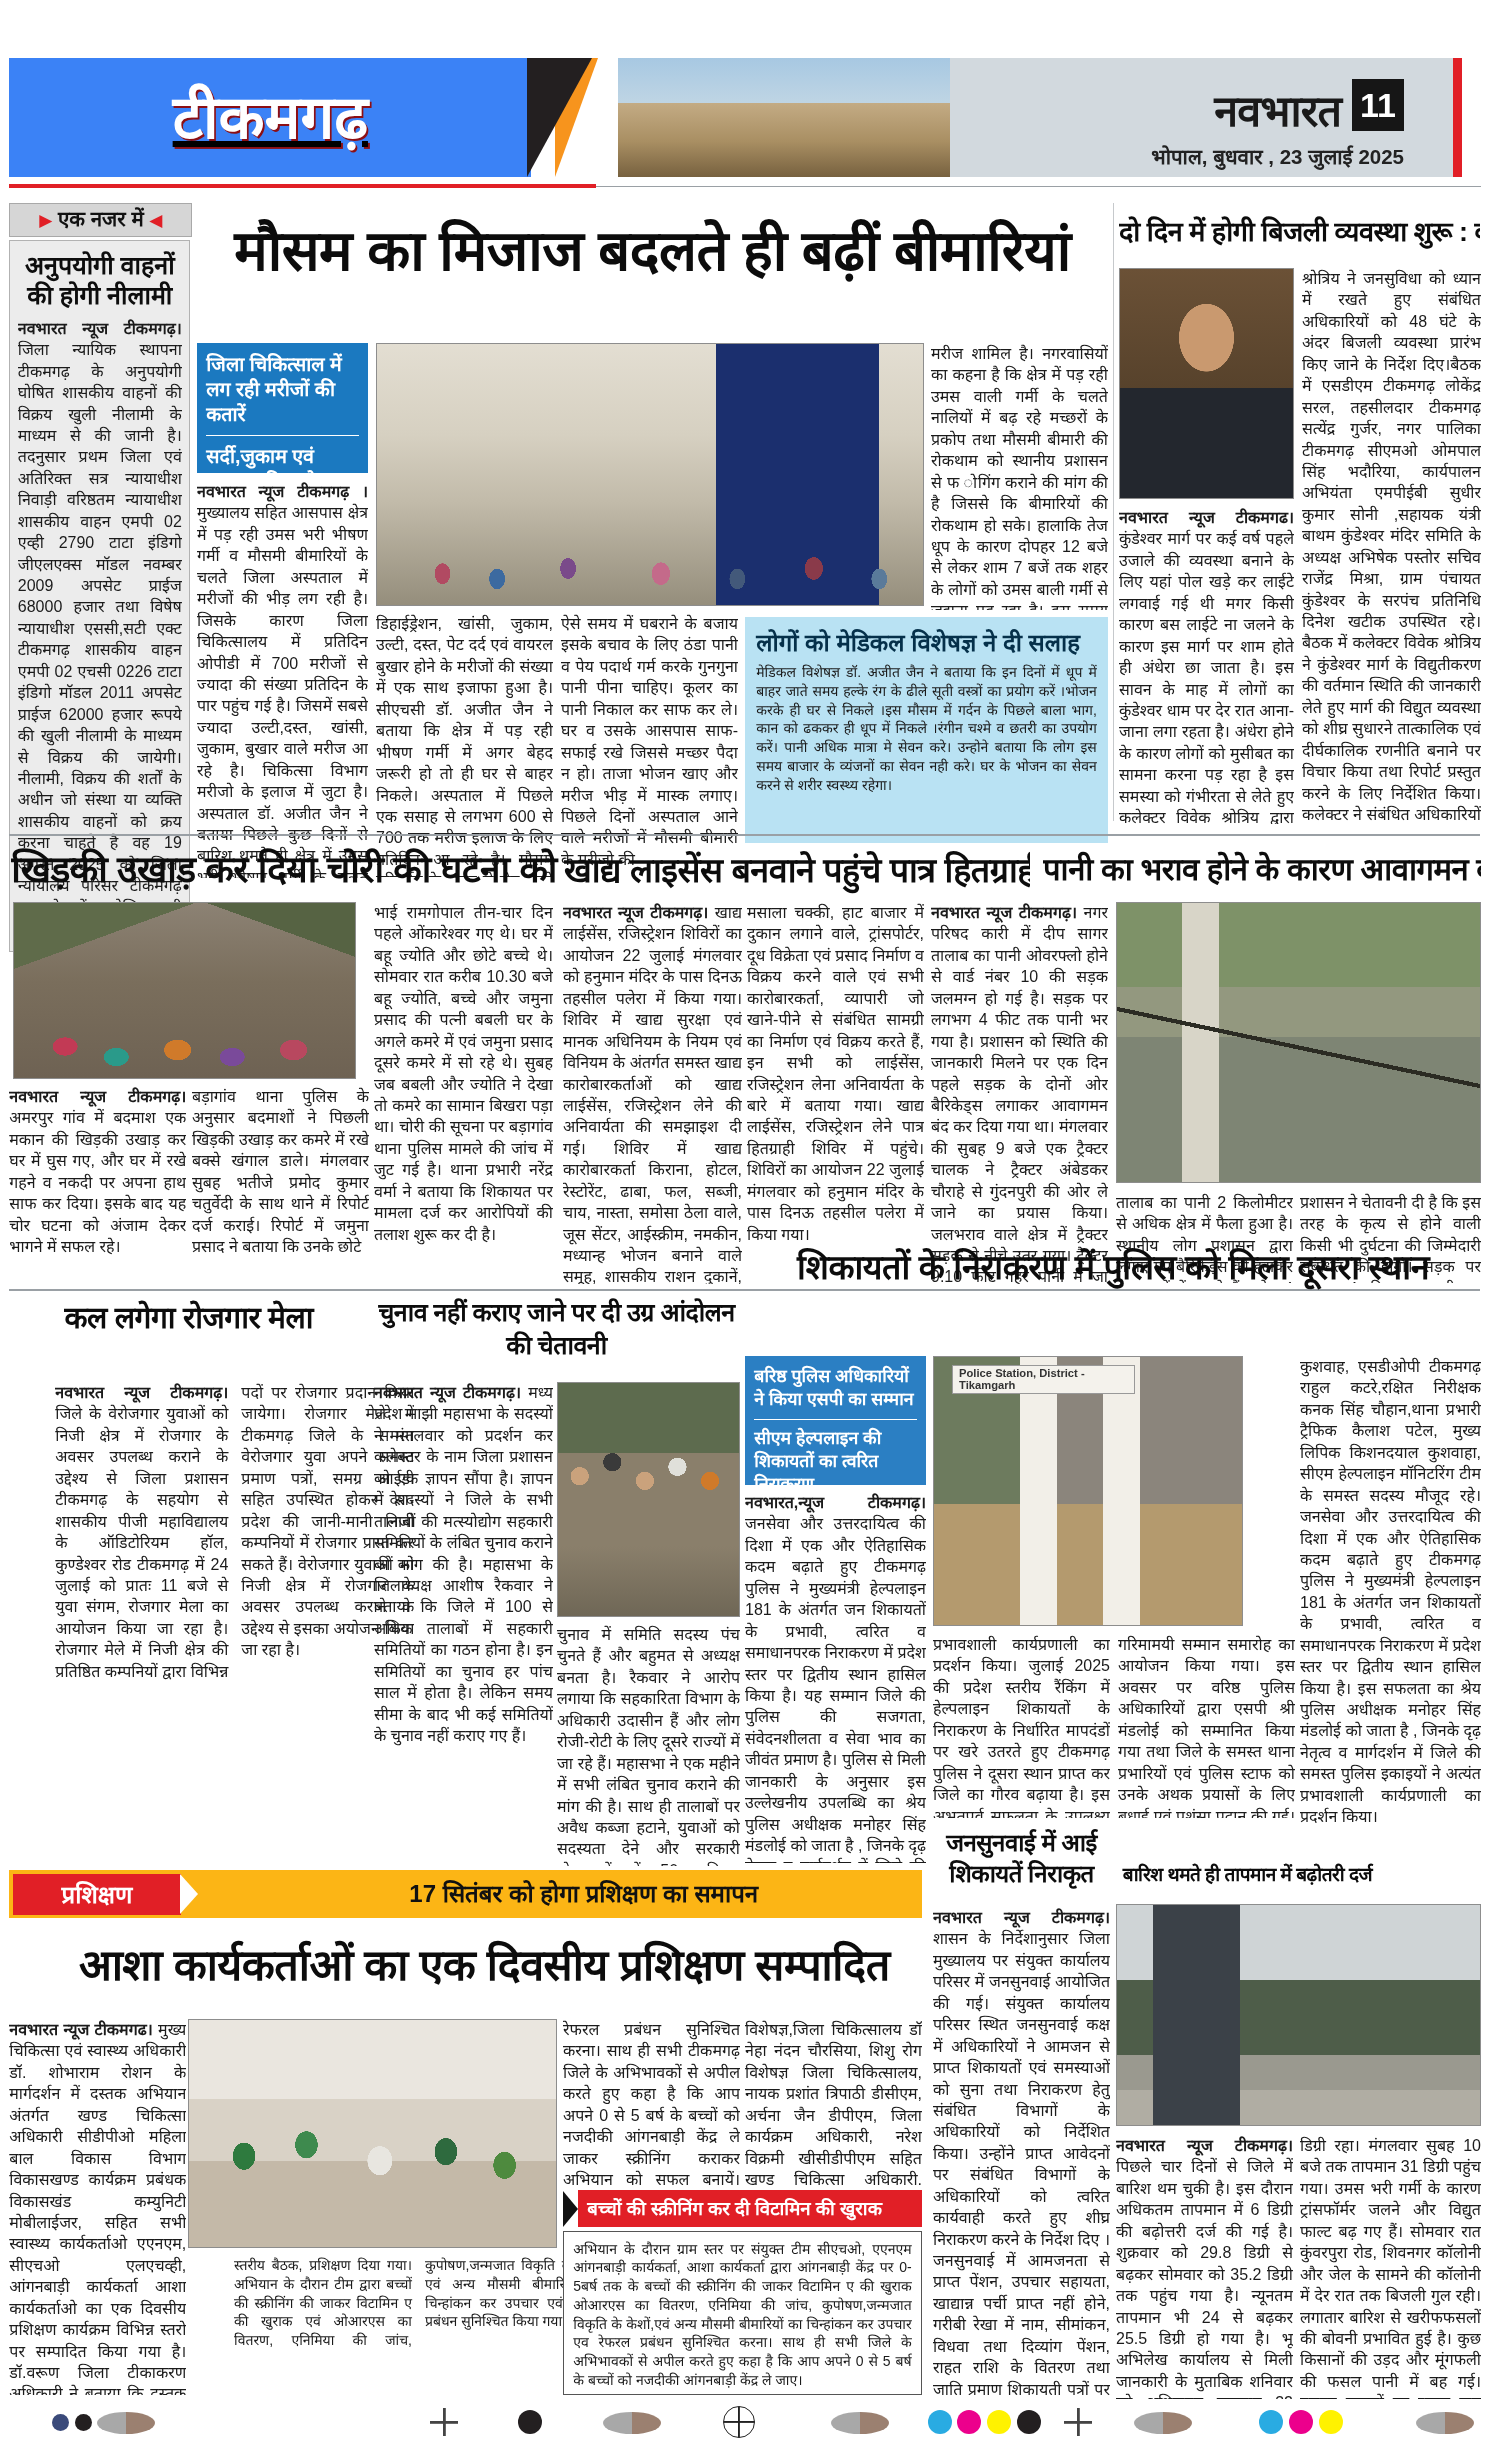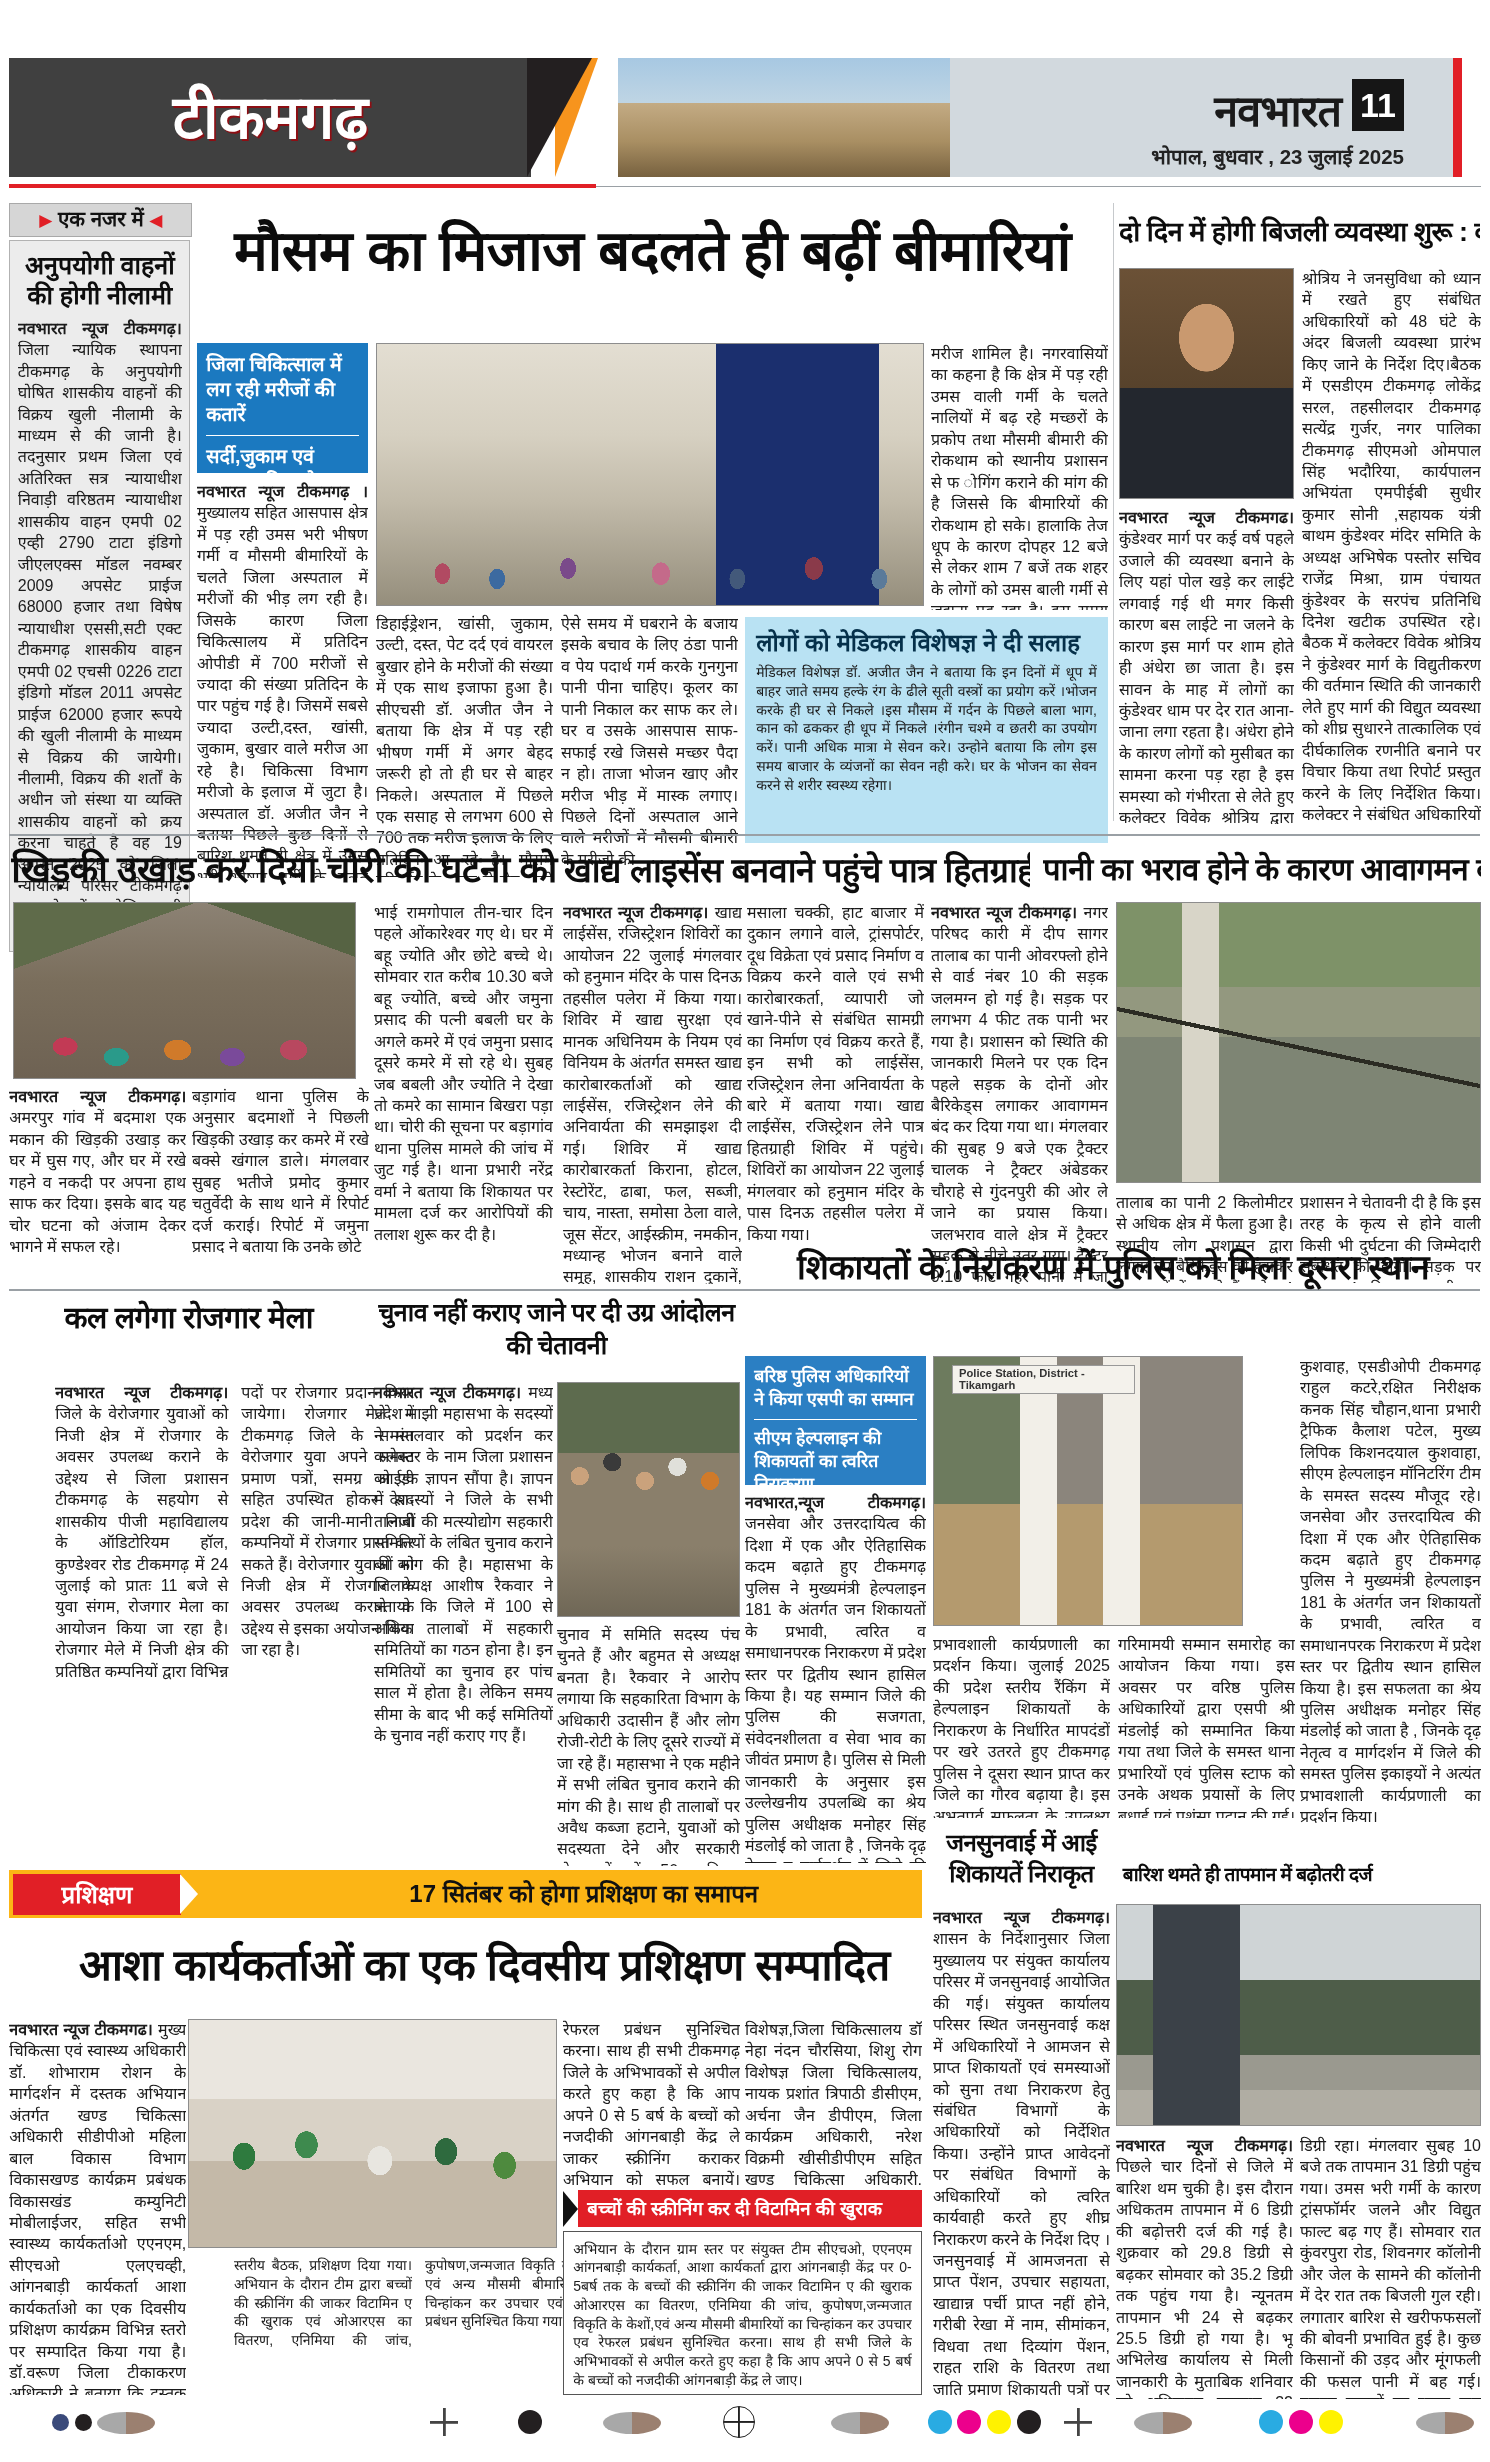--- a/index.html
+++ b/index.html
@@ -7,21 +7,21 @@
   .page{position:relative;width:1490px;height:2462px;background:#ffffff;overflow:hidden;}
   .abs{position:absolute;}
   .body-text{font-size:16px;line-height:1.34;text-align:justify;color:#1b1b1b;overflow:hidden;}
   .body-text strong{font-weight:700;}
   .headline{font-weight:800;color:#0c0c0c;letter-spacing:-0.5px;overflow:hidden;}
   .hl-center{text-align:center;white-space:nowrap;}
   .photo{border:0.9px solid #8d8d8d;box-sizing:border-box;}
   .hrule{background:#9aa0a5;height:1.9px;}
   .vrule{background:#c6c9cc;width:0.9px;}
   
-  .red-banner{background:#404040;}
+  .red-banner{background:#3b82f6;text-decoration:underline;}
   .banner-title{color:#ffffff;font-weight:800;font-size:60px;text-align:center;line-height:119px;text-shadow:1.9px 1.9px 0 #8d0f14;}
   .tri-black{width:0;height:0;border-top:119px solid #231f20;border-right:65px solid transparent;}
   .tri-orange{width:0;height:0;border-top:119px solid #f7941d;border-right:43px solid transparent;}
   .temple{background:
     linear-gradient(180deg,#a7c8e2 0%,#bfd5e4 38%,#c3ab84 38%,#a98f63 70%,#77613f 100%);}
   .gray-panel{background:#d2d9de;}
   .masthead{font-weight:800;font-size:43px;color:#1a1a1a;letter-spacing:-0.9px;}
   .pagenum{background:#161616;color:#ffffff;font-weight:800;font-size:34px;text-align:center;line-height:52px;}
   .date-line{font-weight:700;font-size:20.5px;color:#222;}
   .red-edge{background:#e11f26;}

